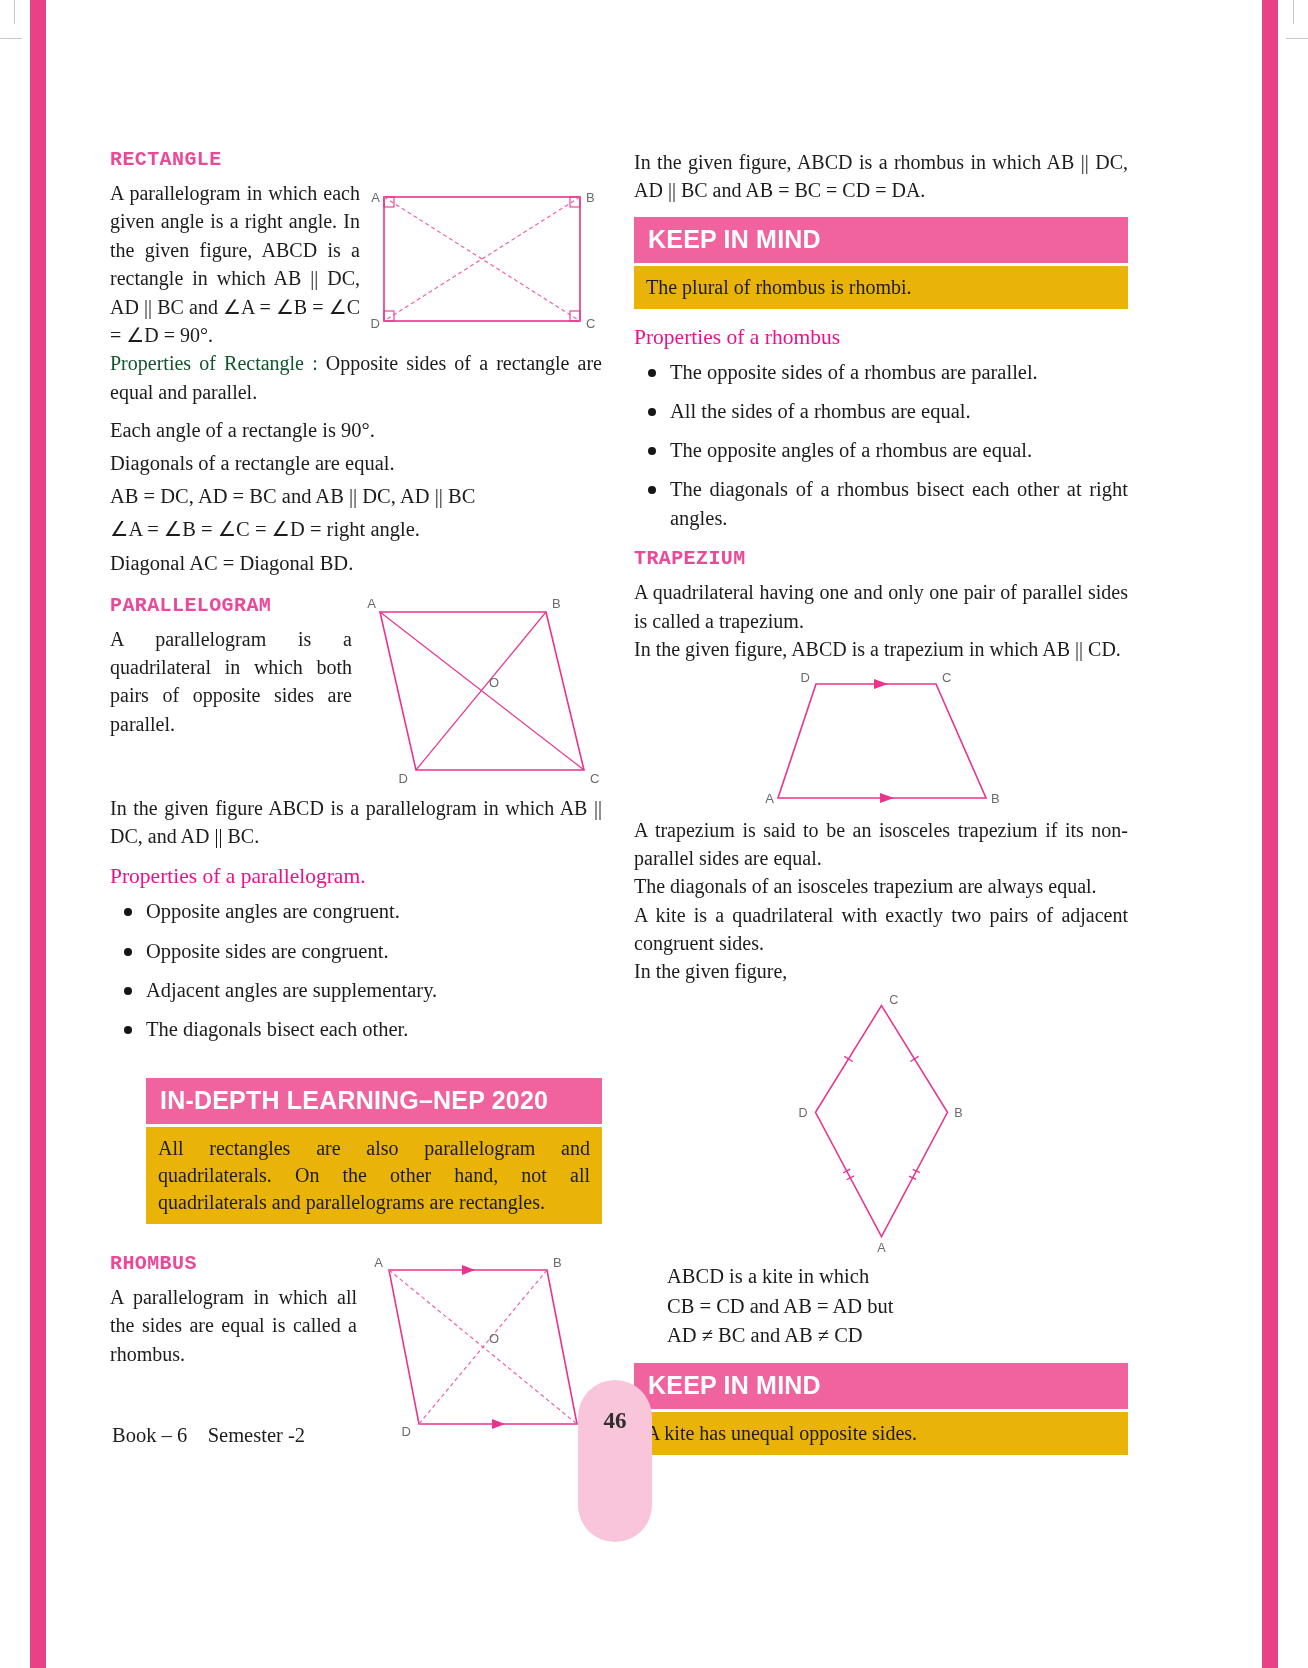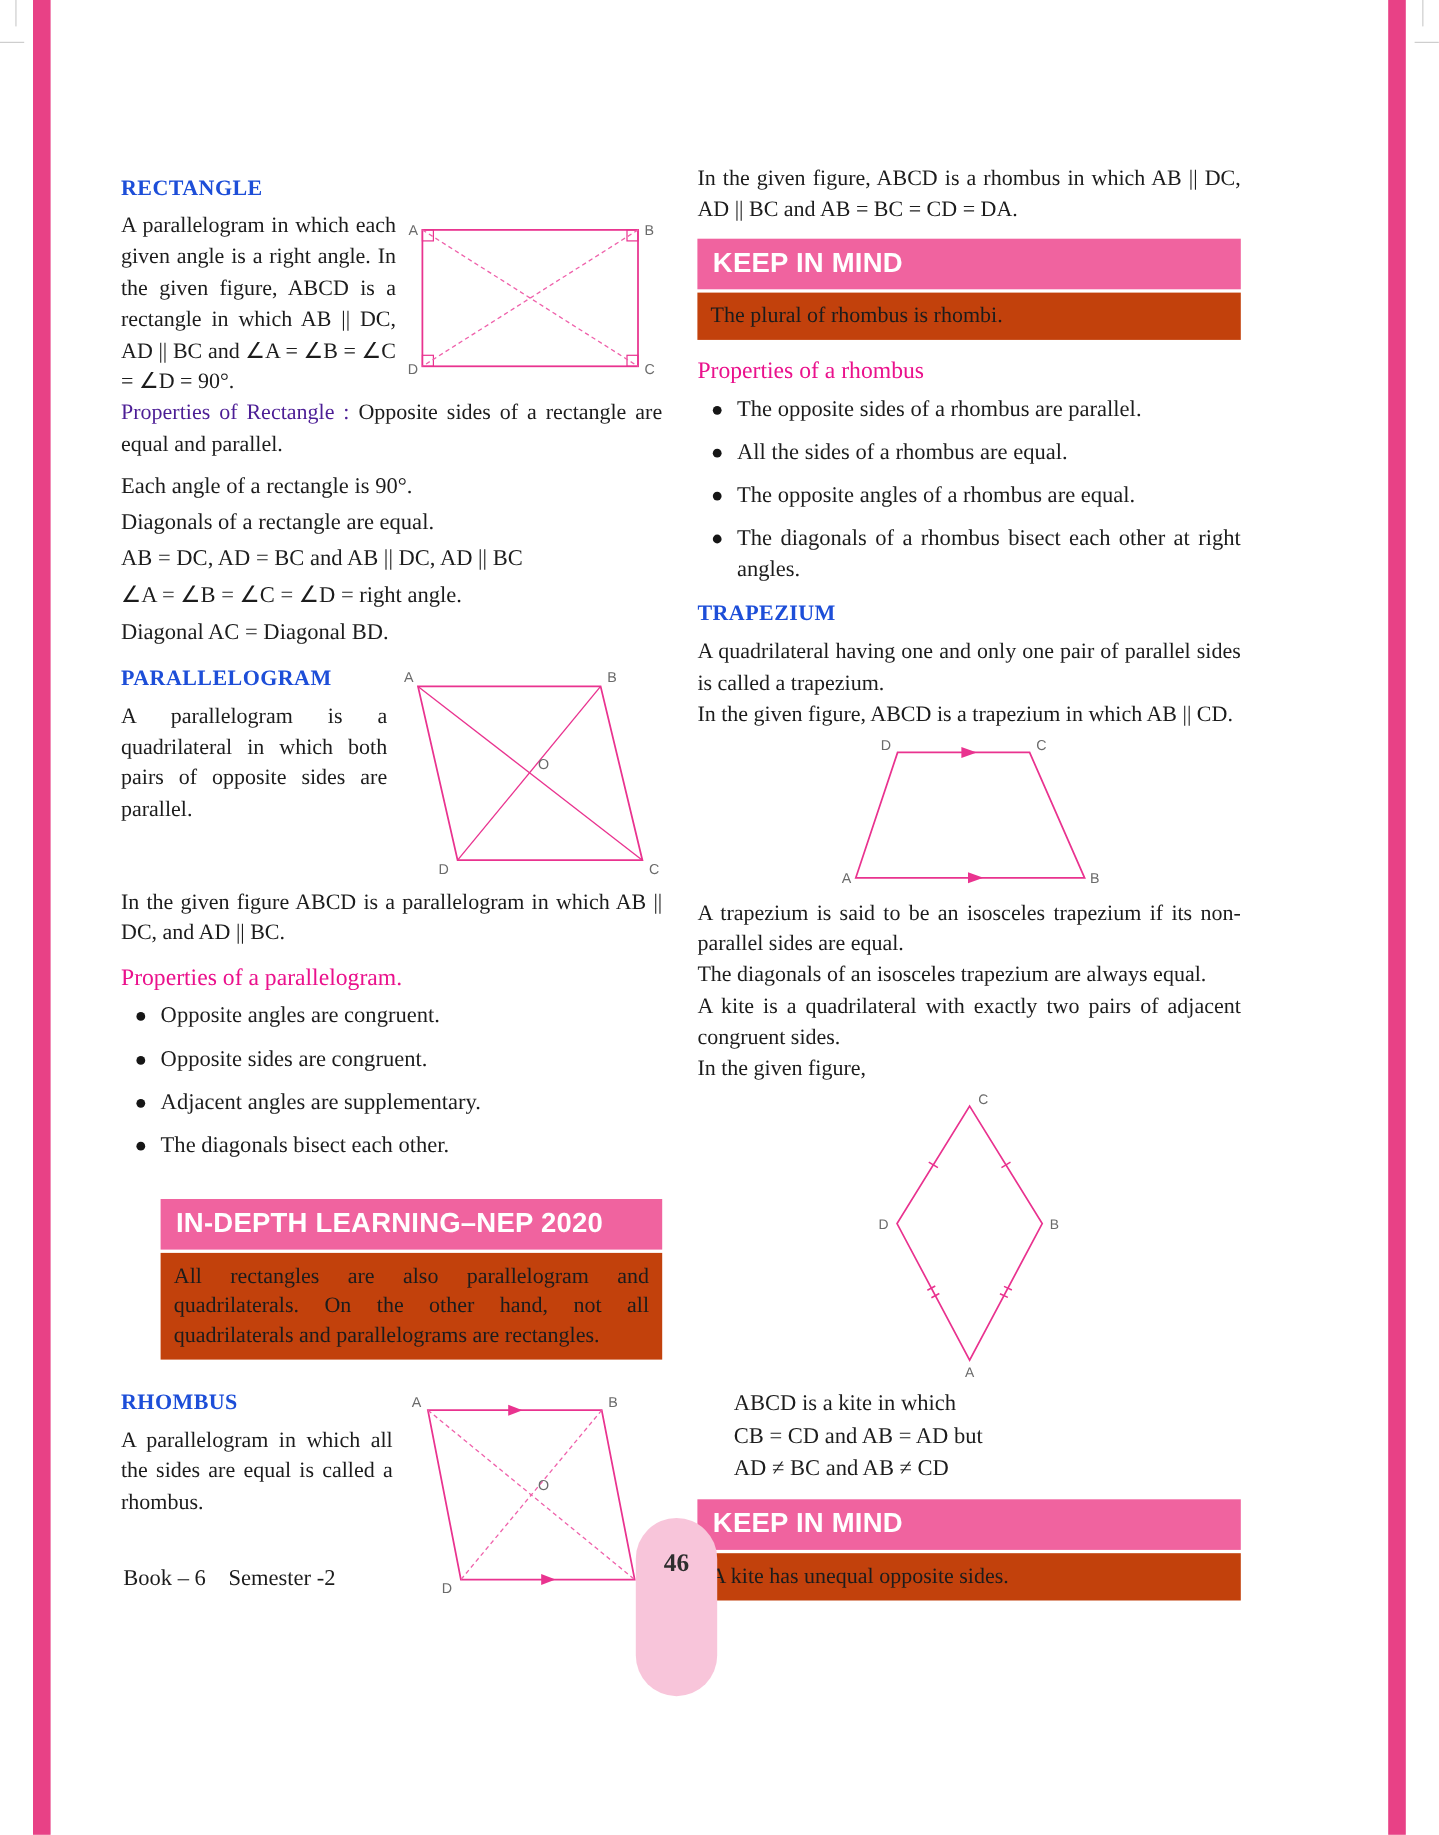--- a/index.html
+++ b/index.html
@@ -11,45 +11,45 @@
   #edge-left{left:30px;}
   #edge-right{left:1262px;}
   .crop{position:absolute;background:#c9c9c9;}
   .col{position:absolute;top:148px;}
   #col-left{left:110px;width:492px;}
   #col-right{left:634px;width:494px;}
 
   p.body{font-size:20px;line-height:1.42;text-align:justify;margin:0;}
   .fact{font-size:20.5px;line-height:1.42;margin:0 0 4px 0;}
   .sec-heading{
-    font-family:Liberation Serif, serif;font-weight:bold;color:#1d4ed8;
-    font-size:20px;letter-spacing:.4px;margin:12px 0 8px 0;
+    font-family:Liberation Mono, monospace;font-weight:bold;color:#ec4899;
+    font-size:20px;letter-spacing:.4px;margin:0 0 8px 0;
   }
   .sub-heading{color:#ea118c;font-size:21.5px;margin:14px 0 4px 0;font-weight:normal;}
-  .prop-label{color:#4c1d95;}
+  .prop-label{color:#14532d;}
   .fig-right{float:right;margin:2px 0 6px 10px;}
   .clear{clear:both;}
 
   ul.props{list-style:none;margin:8px 0 0 0;padding:0;}
   ul.props li{
     position:relative;padding-left:36px;margin-bottom:10px;
     font-size:20.5px;line-height:1.42;text-align:justify;
   }
   ul.props li::before{
     content:"";position:absolute;left:14px;top:11px;width:8px;height:8px;
     border-radius:50%;background:#161616;
   }
 
   .banner{
     background:#f0639f;color:#ffffff;
     font-family:"Liberation Sans",sans-serif;font-weight:bold;font-size:25px;
     padding:8px 14px 9px 14px;letter-spacing:.2px;
   }
   .note-box{
-    background:#c2410c;padding:8px 12px;font-size:20px;line-height:1.35;
+    background:#eab308;padding:8px 12px;font-size:20px;line-height:1.35;
     text-align:justify;
   }
   .mt3{margin-top:3px;} .mt6{margin-top:6px;} .mt8{margin-top:8px;}
   .mt10{margin-top:10px;} .mt12{margin-top:12px;} .mt14{margin-top:14px;}
   .mt16{margin-top:16px;} .mt28{margin-top:28px;} .mt34{margin-top:34px;padding-left:36px;}
 
   svg text{font-family:"Liberation Sans",sans-serif;font-size:13px;fill:#6b6b6b;}
   .fig-center{display:block;margin:6px auto 4px auto;}
 
   .caption{margin:8px 0 0 33px;}

